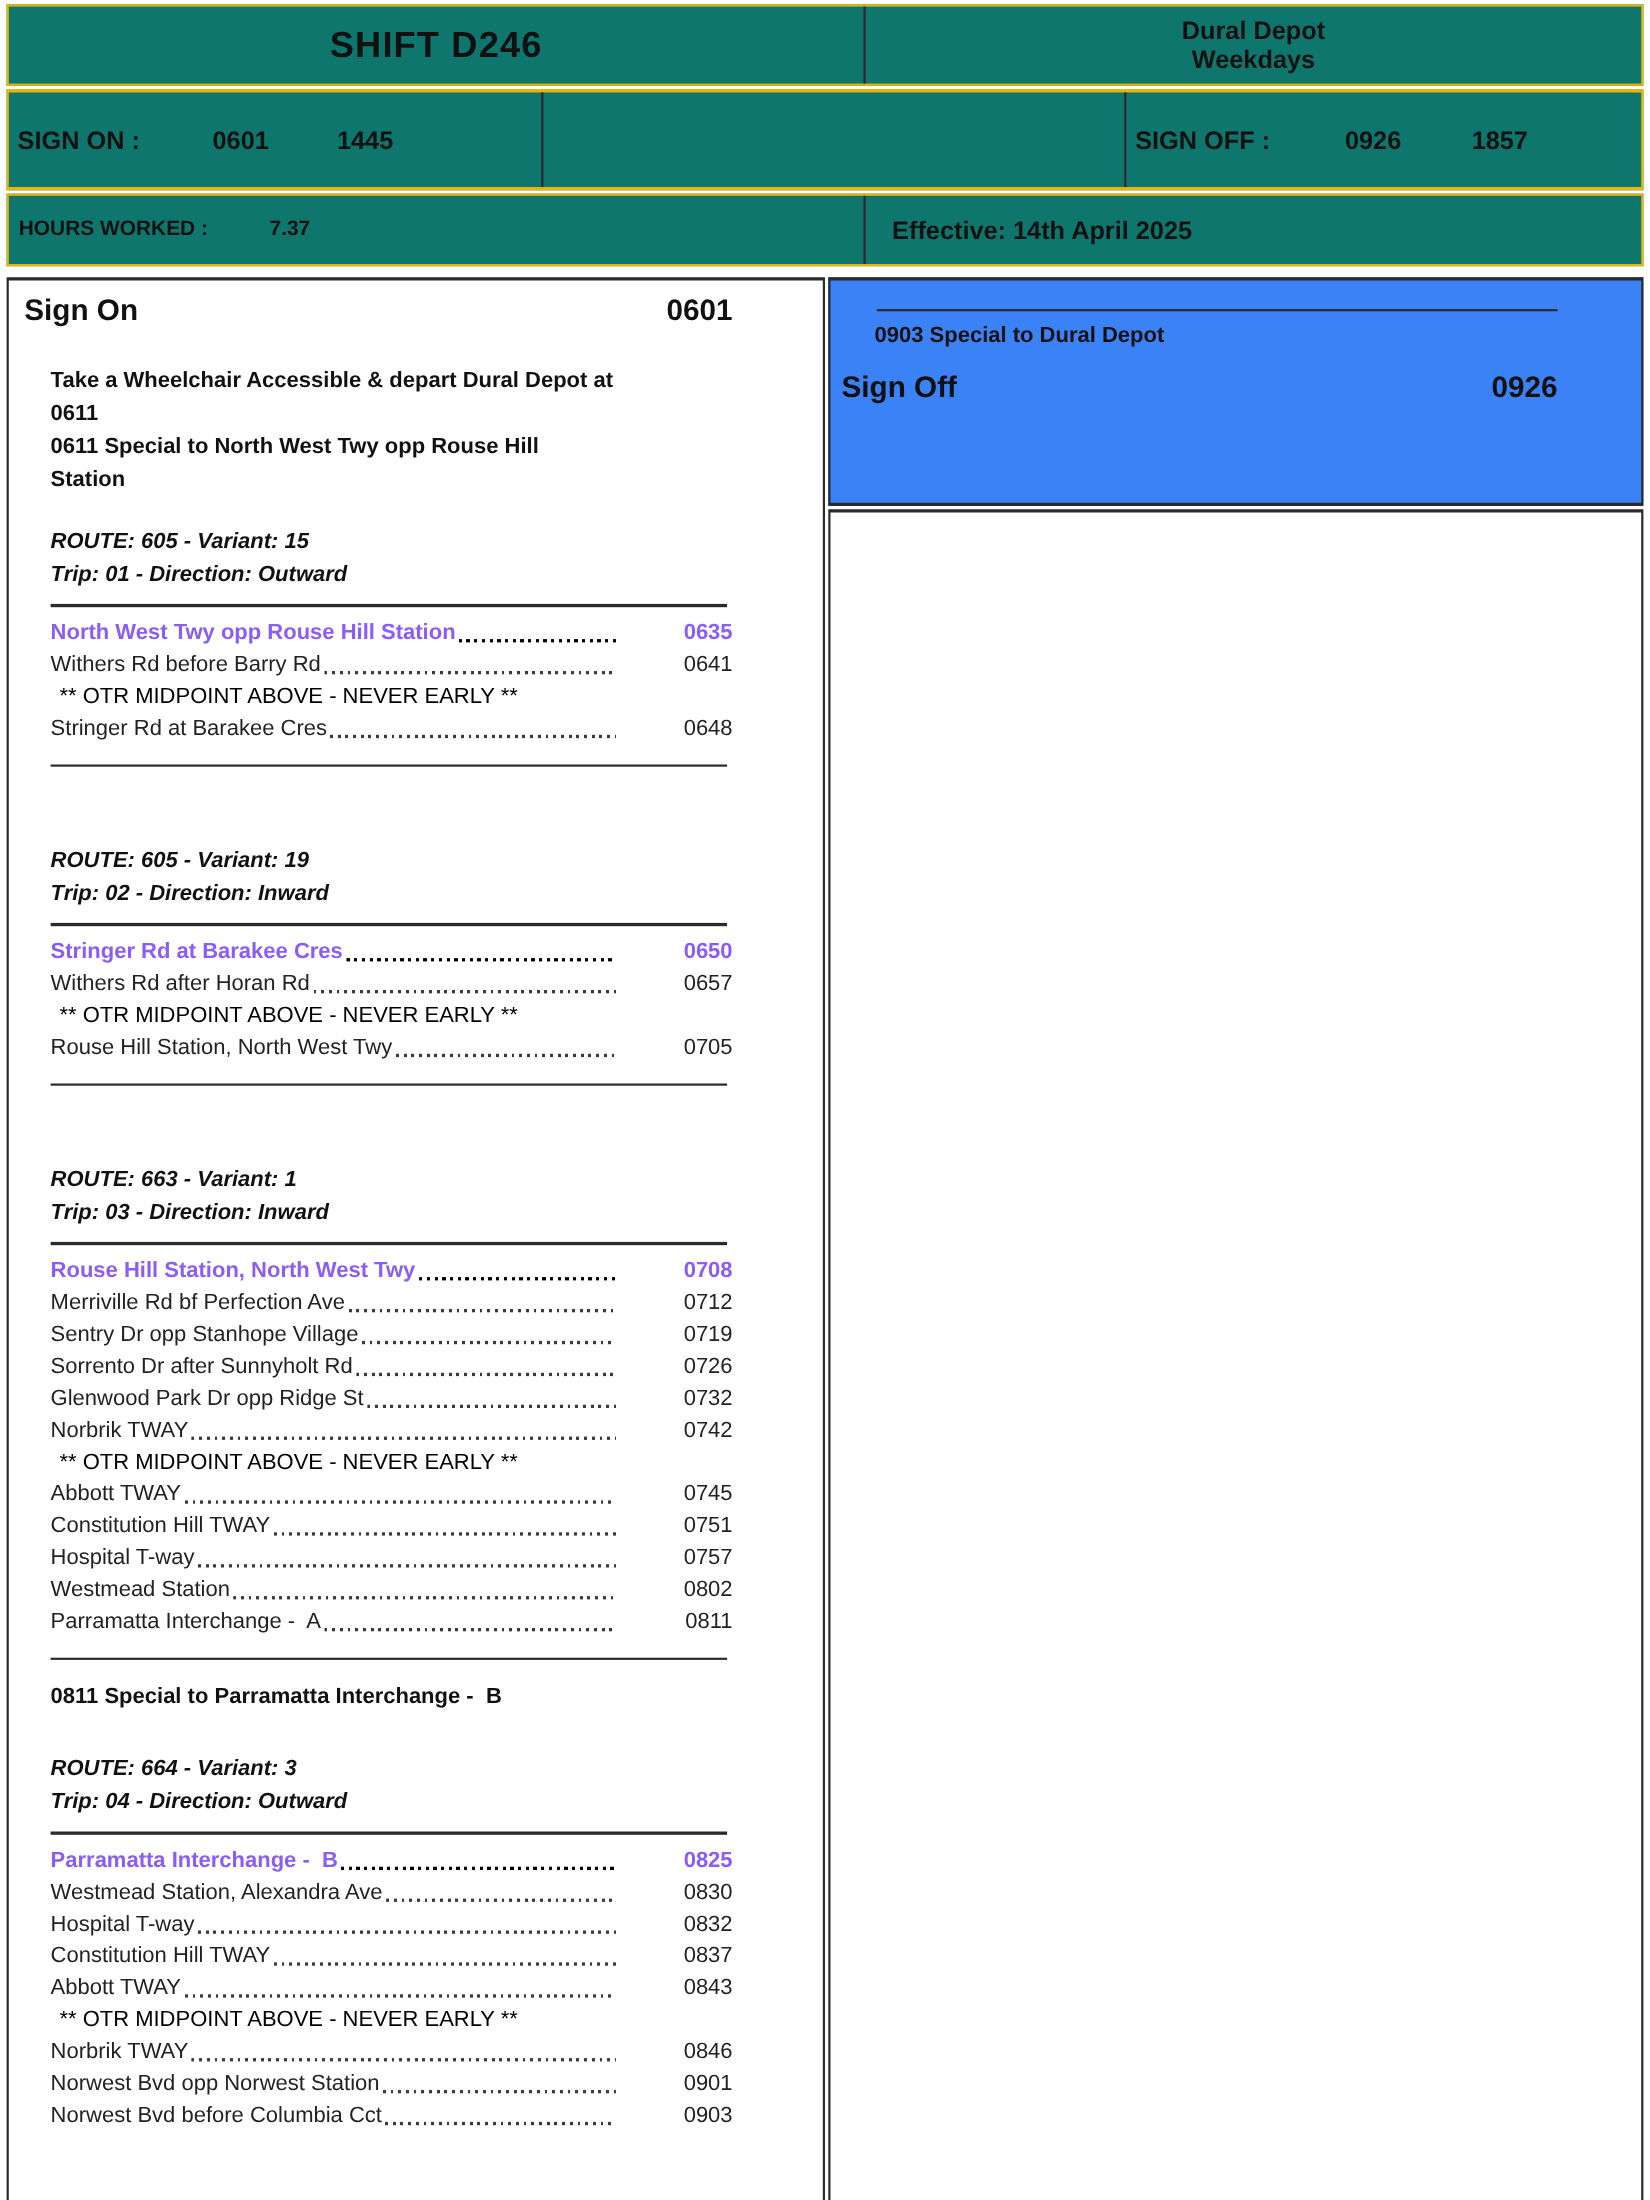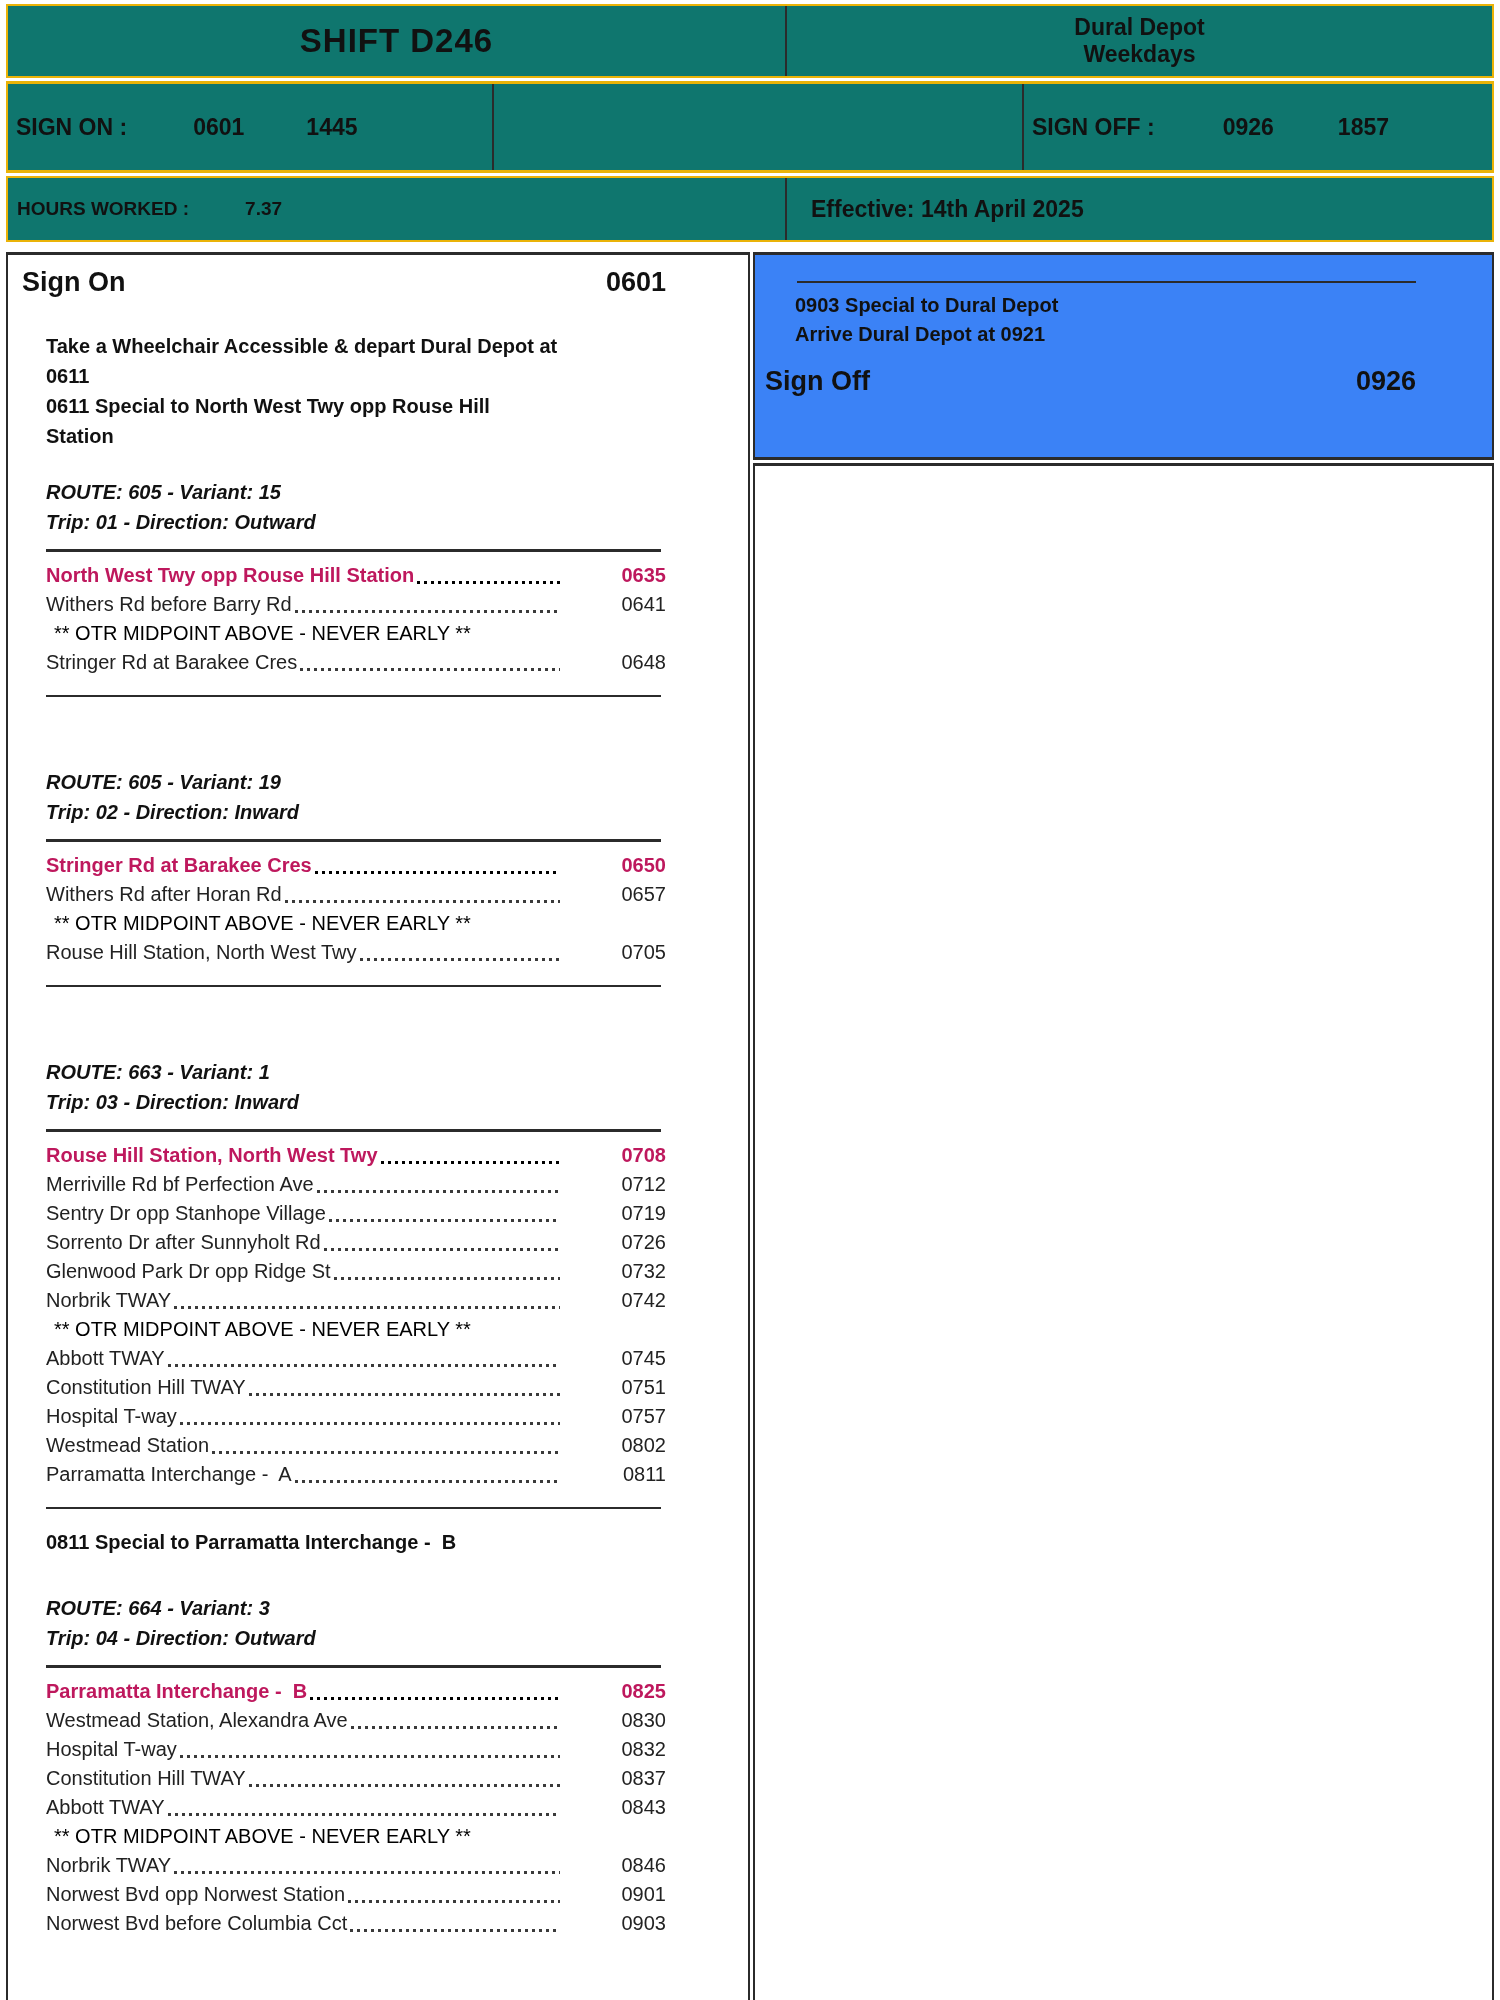--- a/index.html
+++ b/index.html
@@ -52,21 +52,21 @@
   .note { font-size:20px; font-weight:bold; line-height:30px; white-space:pre-wrap; }
   .note-line { display:block; }
 
   .trip { margin-top:70px; }
   .trip.first-trip { margin-top:26px; }
   .trip.tight-top { margin-top:36px; }
   .route-line { font-size:20px; font-weight:bold; font-style:italic; line-height:30px; padding-left:38px; }
   .trip-rule { height:2.5px; background:#2b2b2b; margin:12px 87px 9px 38px; }
   .trip-rule.closing { margin-top:18px; margin-bottom:0; }
   .stop-row { display:flex; padding:0 82px 0 38px; font-size:20px; line-height:29px; color:#222; }
-  .stop-row.first { font-weight:bold; color:#be185d; }
+  .stop-row.first { font-weight:bold; color:#8b5cf6; }
   .stop-name { white-space:pre; }
   .leader {
     flex:1; height:3px; align-self:flex-end; margin:0 56px 6px 3px;
     background-image:repeating-linear-gradient(to right,#3a3a3a 0 2.6px, transparent 2.6px 7px);
   }
   .stop-row.first .leader { background-image:repeating-linear-gradient(to right,#000 0 3px, transparent 3px 7px); }
   .stop-time { min-width:50px; text-align:right; }
   .midpoint { font-size:20px; font-weight:normal; line-height:29px; padding-left:46px; color:#000; }
   .after-note { font-size:20px; font-weight:bold; line-height:30px; padding-left:38px; margin-top:18px; white-space:pre-wrap; }
 
@@ -280,21 +280,20 @@
             </div>
           </section>
         </div>
     </div>
 
     <div class="right-col">
       <div class="signoff-box">
         <div class="close-rule"></div>
         <div class="ro-notes">
             <p class="ro-note">0903 Special to Dural Depot</p>
-            <p class="ro-note">Arrive Dural Depot at 0921</p>
           </div>
         <div class="signoff-row">
           <span>Sign Off</span>
           <span>0926</span>
         </div>
       </div>
       <div class="cont-box"></div>
     </div>
 
   </div>

